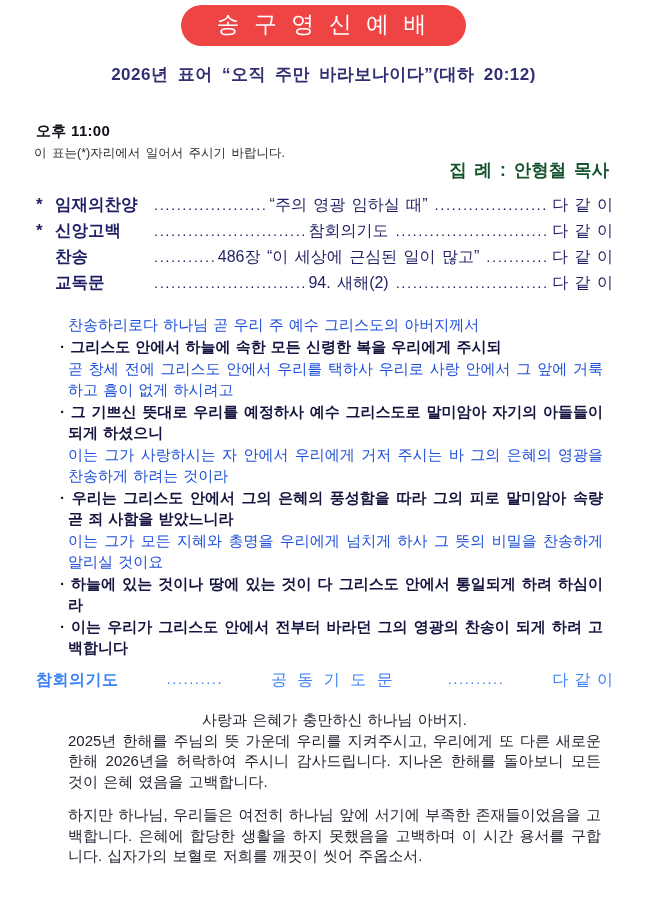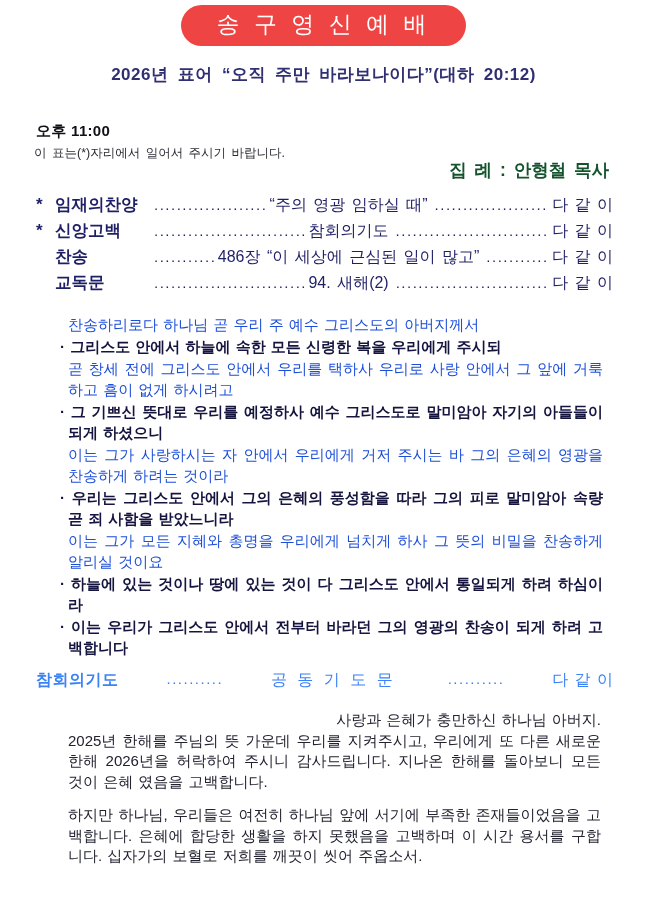--- a/index.html
+++ b/index.html
@@ -94,21 +94,21 @@
     font-size: 16px;
     color: #3b82f6;
     height: 24px;
     gap: 43px;
   }
   .confession-label { font-weight: 700; flex: 0 0 auto; letter-spacing: 0.5px; }
   .confession-content { flex: 0 0 auto; padding: 0 4px; letter-spacing: 3px; }
   
   .prayer { margin: 16px 46px 0 68px; font-size: 15px; line-height: 20.5px; color: #222230; }
   .prayer p { text-align: justify; word-spacing: 1px; }
-  .prayer p.p-first { text-align: right; }
+  .prayer p.p-first { text-align: center; }
   .prayer p.p-gap { margin-top: 13px; }
 </style>
 </head>
 <body>
 
 <div class="badge-wrap">
   <div class="title-badge">
     <span>송 구 영 신 예 배</span>
   </div>
 </div>

